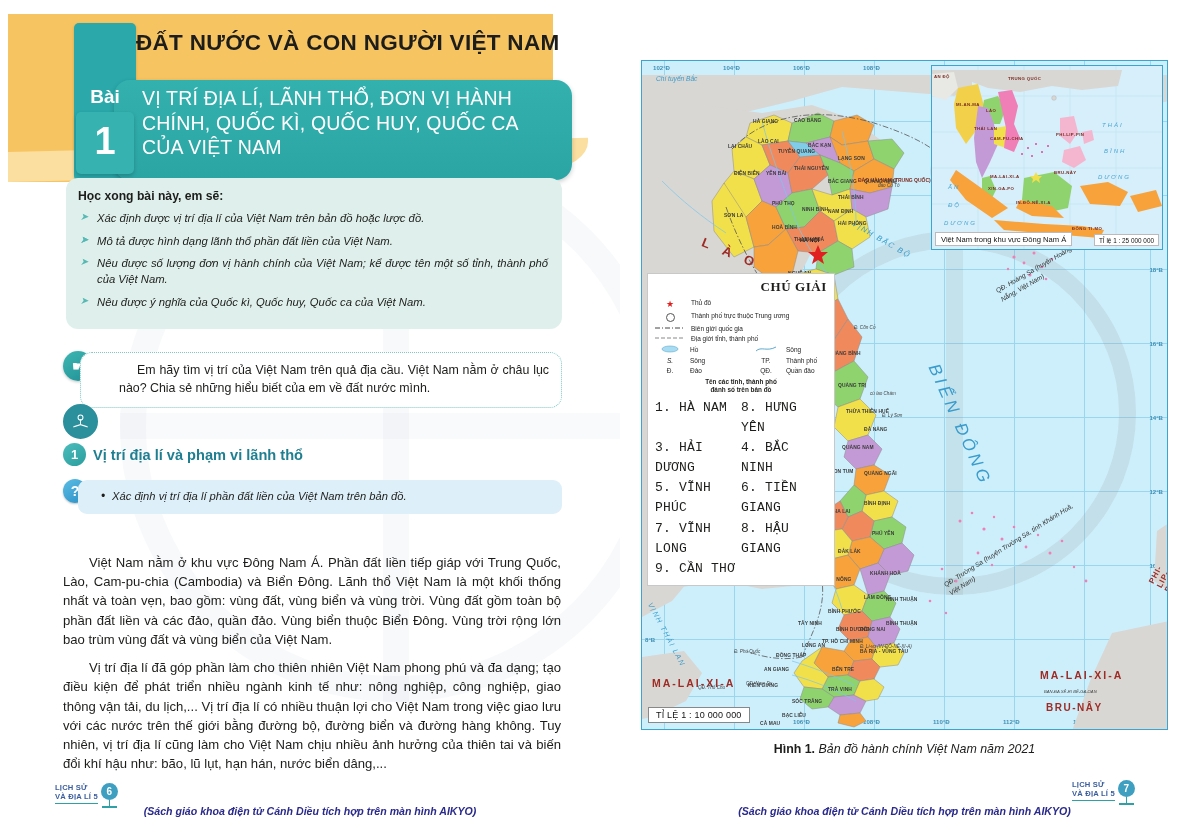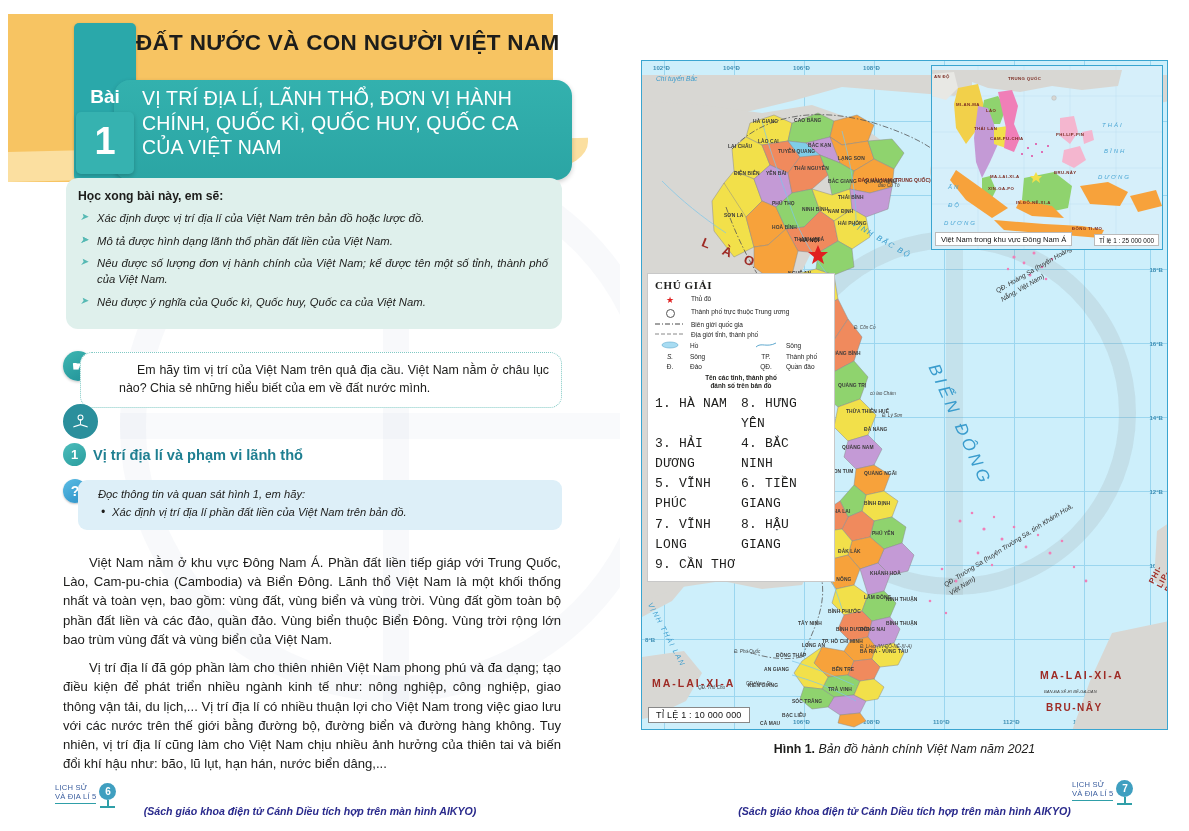--- a/index.html
+++ b/index.html
@@ -96,21 +96,21 @@
     box-shadow:0 1px 2px rgba(0,0,0,.25);}
 
   
   .body-text{position:absolute;left:63px;width:498px;font-size:13.1px;
     line-height:1.47;color:#1d1d1b;text-align:justify;}
   .body-text p{margin:0 0 9px 0;text-indent:26px;}
   #para-block{top:553px;}
 
   
   .pg-logo{position:absolute;display:flex;align-items:flex-start;gap:3px;}
-  .pg-logo .lbl{font-size:7.6px;font-weight:normal;color:#3a5d9e;line-height:1.22;
+  .pg-logo .lbl{font-size:7.6px;font-weight:bold;color:#3a5d9e;line-height:1.22;
     letter-spacing:.2px;border-bottom:1.6px solid #2f9fa8;padding-bottom:1px;}
   .pg-logo .circ{width:17px;height:17px;border-radius:50%;background:#3f9fc0;
     color:#fff;font-size:10px;font-weight:bold;text-align:center;line-height:17px;
     position:relative;}
   .pg-logo .circ::after{content:"";position:absolute;left:50%;top:17px;width:1.5px;
     height:7px;margin-left:-.7px;background:#2f9fa8;}
   .pg-logo .circ::before{content:"";position:absolute;left:50%;top:23px;width:15px;
     height:1.6px;margin-left:-7.5px;background:#2f9fa8;}
   .aikyo{position:absolute;font-size:10.6px;font-weight:bold;font-style:italic;
     color:#2a2a8c;text-align:center;}
@@ -134,21 +134,21 @@
 
   .cname{position:absolute;color:#9e2b25;font-weight:bold;letter-spacing:1.6px;}
   .snamed{position:absolute;color:#3a9ccd;font-style:italic;}
   .prov{position:absolute;font-size:4.9px;color:#3a3a3a;font-weight:bold;
     white-space:nowrap;letter-spacing:.1px;}
   .isl{position:absolute;font-size:4.6px;color:#444;font-style:italic;white-space:nowrap;}
 
   
   .legend{position:absolute;left:5px;top:212px;width:188px;background:#fff;
     border:.8px solid #c8c8c8;padding:5px 7px 6px 7px;box-sizing:border-box;z-index:6;}
-  .lg-title{text-align:left;font-size:11px;font-weight:bold;color:#1d1d1b;
+  .lg-title{text-align:right;font-size:13px;font-weight:bold;color:#1d1d1b;
     letter-spacing:.6px;margin-bottom:4px;font-family:"Liberation Serif",serif;}
   .lg-row{display:flex;align-items:flex-start;gap:6px;margin-bottom:3px;font-size:6.5px;
     color:#222;}
   .lg-sym{width:30px;flex:0 0 30px;text-align:center;font-size:6.5px;}
   .lg-2col{display:flex;font-size:6.5px;color:#222;margin-bottom:3px;}
   .lg-2col>div{display:flex;align-items:center;gap:5px;}
   .lg-2col>div:first-child{width:96px;}
   .lg-sub{text-align:center;font-size:6.4px;font-weight:bold;color:#1d1d1b;
     margin:4px 0 3px 0;line-height:1.3;}
   .lg-nums{display:flex;flex-wrap:wrap;font-family:Liberation Mono, monospace;font-size:13px;
@@ -231,21 +231,20 @@
         <path d="M10.6 10.2 h2.8" stroke="#fff" stroke-width="1.1"></path>
       </svg>
     </div>
     <div class="sec-head">
       <span class="sec-num">1</span>
       <span class="sec-title">Vị trí địa lí và phạm vi lãnh thổ</span>
     </div>
 
     <div class="task-icon">?</div>
     <div class="task">
-      <p class="task-lead">Đọc thông tin và quan sát hình 1, em hãy:</p>
       <ul>
         <li>Xác định vị trí địa lí phần đất liền của Việt Nam trên bản đồ.</li>
       </ul>
     </div>
 
     <div class="body-text" id="para-block">
       <p>Việt Nam nằm ở khu vực Đông Nam Á. Phần đất liền tiếp giáp với Trung Quốc, Lào, Cam-pu-chia (Cambodia) và Biển Đông. Lãnh thổ Việt Nam là một khối thống nhất và toàn vẹn, bao gồm: vùng đất, vùng biển và vùng trời. Vùng đất gồm toàn bộ phần đất liền và các đảo, quần đảo. Vùng biển thuộc Biển Đông. Vùng trời rộng lớn bao trùm vùng đất và vùng biển của Việt Nam.</p>
       <p>Vị trí địa lí đã góp phần làm cho thiên nhiên Việt Nam phong phú và đa dạng; tạo điều kiện để phát triển nhiều ngành kinh tế như: nông nghiệp, công nghiệp, giao thông vận tải, du lịch,... Vị trí địa lí có nhiều thuận lợi cho Việt Nam trong việc giao lưu với các nước trên thế giới bằng đường bộ, đường biển và đường hàng không. Tuy nhiên, vị trí địa lí cũng làm cho Việt Nam chịu nhiều ảnh hưởng của thiên tai và biến đổi khí hậu như: bão, lũ lụt, hạn hán, nước biển dâng,...</p>
     </div>
 

